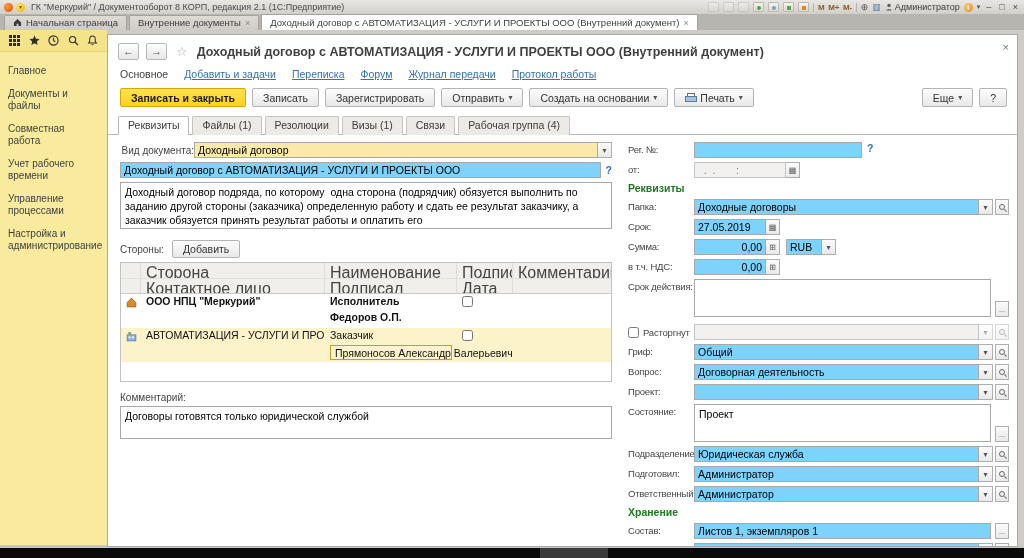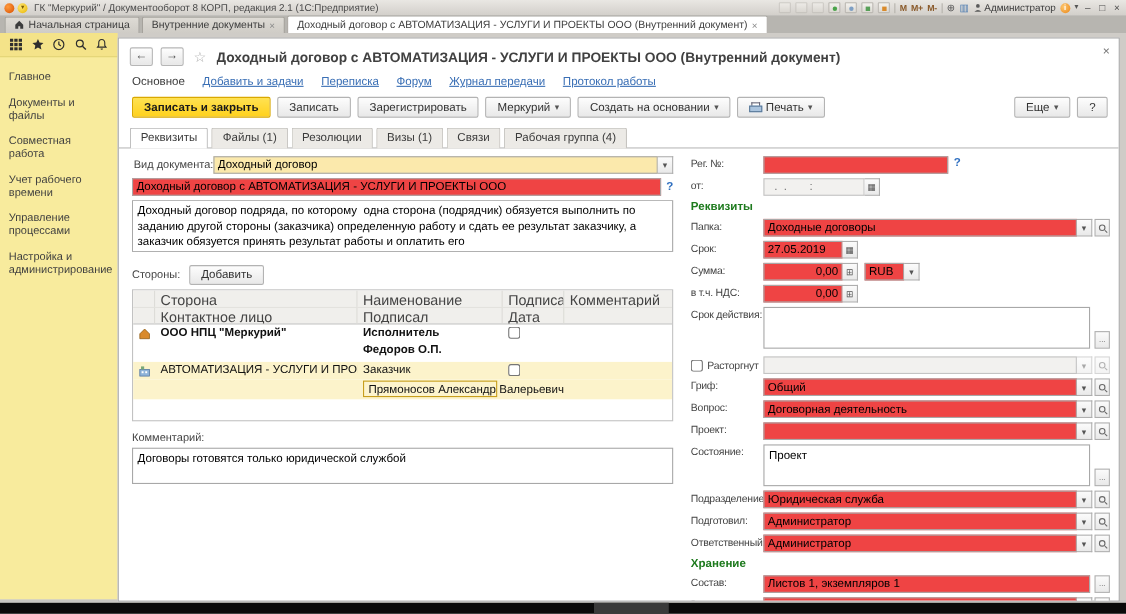--- a/index.html
+++ b/index.html
@@ -68,39 +68,39 @@
   .ftab { padding:2px 9px 3px; font-size:10.5px; color:#3c3c3c; border:1px solid #c6c4c0; border-bottom:none; background:#eceae6; border-radius:2px 2px 0 0; margin-right:3px; position:relative; top:1px; white-space:nowrap; }
   .ftab.active { background:#fff; border-color:#b9b9b9; padding-bottom:4px; }
 
   
   .fbody { display:flex; padding:7px 8px 0 12px; }
   .col-l { width:492px; flex:0 0 auto; }
   .col-r { flex:1 1 auto; padding-left:16px; min-width:0; }
 
   .frow { display:flex; align-items:center; margin-bottom:4px; }
   .flab { font-size:10px; color:#444; flex:0 0 auto; }
-  .inp { height:16px; border:1px solid #a8a8a8; background:#ef4444; font-family:"Liberation Sans",sans-serif; font-size:10.5px; color:#000; padding:0 3px; outline:none; }
+  .inp { height:16px; border:1px solid #a8a8a8; background:#7dd3fc; font-family:"Liberation Sans",sans-serif; font-size:10.5px; color:#000; padding:0 3px; outline:none; }
   .inp.yellow { background:#fbe9ac; }
   .inp.num { text-align:right; }
   .inp:disabled, .inp.dis { background:#f2f1ef; color:#999; border-color:#c4c4c4; }
   .sq { width:14px; height:16px; border:1px solid #aeaeae; border-left:none; background:linear-gradient(#fbfbfb,#e9e9e9); display:inline-flex; align-items:center; justify-content:center; font-size:8px; color:#555; flex:0 0 auto; }
   .sq.sep { border-left:1px solid #aeaeae; margin-left:2px; }
   .sq.dim { opacity:.5; }
   .mag { position:relative; width:9px; height:9px; display:inline-block; }
   .mag::before { content:""; position:absolute; left:1px; top:1px; width:4px; height:4px; border:1px solid #6a6a6a; border-radius:50%; }
   .mag::after { content:""; position:absolute; left:6px; top:7px; width:3px; height:1px; background:#6a6a6a; transform:rotate(45deg); }
   .ta { border:1px solid #a8a8a8; width:100%; font-family:"Liberation Sans",sans-serif; font-size:10.5px; color:#000; padding:2px 4px; resize:none; outline:none; line-height:1.35; }
   .help { color:#2f6fc0; font-size:10.5px; margin-left:5px; font-weight:bold; }
 
   
   .sides-bar { display:flex; align-items:center; gap:8px; margin:9px 0 4px; }
   .tbl { border:1px solid #c2c2c2; height:120px; overflow:hidden; }
   .grid { display:grid; grid-template-columns:20px 184px 132px 56px 1fr; }
   .hrow { background:#f0efec; }
-  .hc { padding:1px 5px; font-size:13px; color:#444; border-right:1px solid #dddcd8; height:15px; overflow:hidden; white-space:nowrap; }
+  .hc { padding:1px 5px; font-size:16px; color:#444; border-right:1px solid #dddcd8; height:15px; overflow:hidden; white-space:nowrap; }
   .hrow.r2 .hc { border-top:1px solid #e3e2de; }
   .hrow.r2 { border-bottom:1px solid #c9c9c9; }
   .dc { padding:1px 5px; font-size:10.5px; color:#111; height:16px; white-space:nowrap; overflow:hidden; }
   .drow1 .dc { font-weight:bold; }
   .drow.sel { background:#fcf3cb; }
   .rowline2 { height:18px; }
   .editcell { border:1px solid #c79e1d; background:#fdf4cd; padding:0 4px; height:15px; display:inline-flex; align-items:center; max-width:100%; }
   .cb { width:11px; height:11px; margin-top:1px; }
   .rowicon svg { display:block; margin:2px auto 0; }
 
@@ -241,21 +241,21 @@
           <a>Форум</a>
           <a>Журнал передачи</a>
           <a>Протокол работы</a>
         </div>
 
         <div class="toolbar">
           <span class="btn primary">Записать и закрыть</span>
           <span class="btn">Записать</span>
           <span class="btn">Зарегистрировать</span>
           <span class="btn">
-              <span>Меркурий</span>
+              <span>Отправить</span>
               <span class="dd">▾</span>
             </span>
           <span class="btn">
               <span>Создать на основании</span>
               <span class="dd">▾</span>
             </span>
           <span class="btn">
               <span class="printer"></span>
               <span>Печать</span>
               <span class="dd">▾</span>

